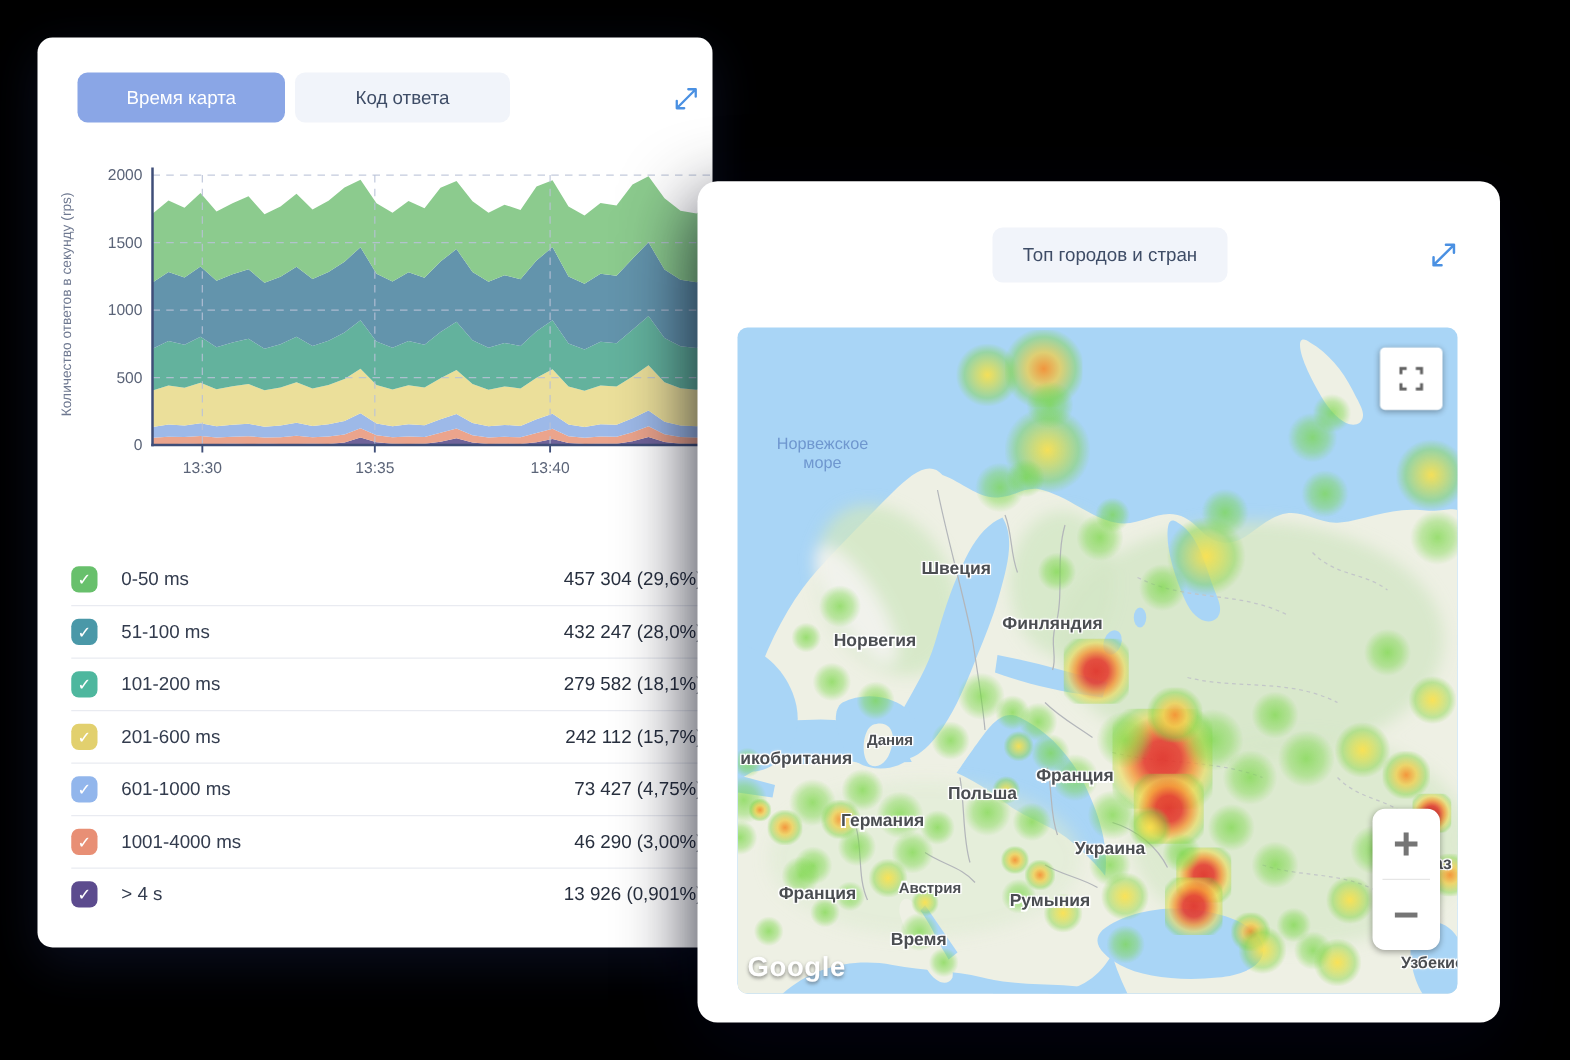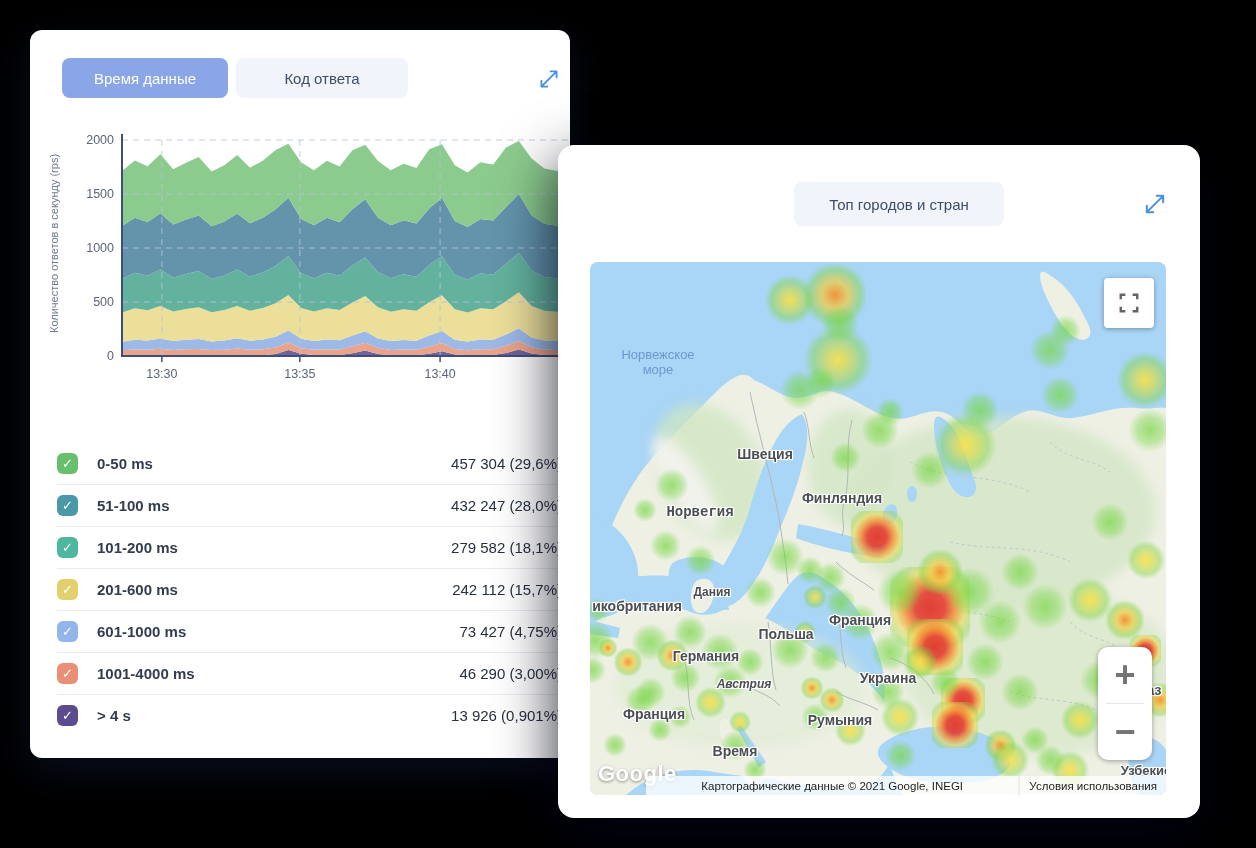--- a/index.html
+++ b/index.html
@@ -14,21 +14,21 @@
        font-family:inherit;cursor:pointer;}
   .tab.sel{background:#8aa6e6;color:#fff;}
   .tab.unsel{background:#f1f4fa;color:#3e4c66;}
   .expand{position:absolute;cursor:pointer;}
   
   #legend{position:absolute;left:27px;right:0;top:413px;}
   .lrow{display:flex;align-items:center;height:41px;padding:0 8px 0 0;}
   .lrow:not(:last-child){border-bottom:1px solid #e9ebf1;}
   .cb{width:21px;height:21px;border-radius:6px;color:#fff;font-size:13px;
       display:flex;align-items:center;justify-content:center;flex:0 0 auto;cursor:pointer;}
-  .llabel{margin-left:19px;font-size:15px;color:#333c4e;font-weight:bold;}
+  .llabel{margin-left:19px;font-size:15px;color:#333c4e;}
   .lvalue{margin-left:auto;font-size:15px;color:#28303f;white-space:nowrap;}
   .ytitle{position:absolute;left:18px;top:100px;height:226px;writing-mode:vertical-rl;
           transform:rotate(180deg);font-size:11px;color:#6e7890;text-align:center;}
   #chart-svg{position:absolute;left:0;top:100px;}
   
   .map{position:absolute;left:32px;top:117px;width:576px;height:533px;border-radius:8px;
        overflow:hidden;background:#a9d5f6;}
   .map svg.base{position:absolute;left:0;top:0;}
   .hb{position:absolute;pointer-events:none;}
   .hb0{background:radial-gradient(circle,rgba(118,214,66,.70) 0%,rgba(118,214,66,.40) 42%,rgba(118,214,66,0) 70%);}
@@ -54,21 +54,21 @@
           font-size:11.5px;color:#1d1d1d;}
   .attrib .a1{flex:1;background:rgba(255,255,255,.78);display:flex;align-items:center;
               justify-content:center;}
   .attrib .a2{background:rgba(255,255,255,.78);display:flex;align-items:center;
               padding:0 9px;margin-left:2px;cursor:pointer;}
 </style>
 </head>
 <body>
 
 <div class="card card-left">
-  <button class="tab sel" style="left:32px;top:28px;width:166px;height:40px;">Время данные</button>
+  <button class="tab sel" style="left:32px;top:28px;width:166px;height:40px;">Время карта</button>
   <button class="tab unsel" style="left:206px;top:28px;width:172px;height:40px;">Код ответа</button>
   <div class="expand" style="left:506px;top:36px;width:26px;height:26px;">
     <svg width="26" height="26" viewBox="0 0 24 24" fill="none" stroke="#4a90e2" stroke-width="1.7" stroke-linecap="round" stroke-linejoin="round">
       <path d="M5 19 L19 5 M19 5 h-5.5 M19 5 v5.5 M5 19 h5.5 M5 19 v-5.5"></path>
     </svg>
   </div>
   <div class="ytitle">Количество ответов в секунду (rps)</div>
   <svg id="chart-svg" width="540" height="280">
       <polygon points="92,225.136 104.8,225.352 117.6,225.028 130.4,225.244 143.2,225.136 156,224.92 168.8,225.244 181.6,225.028 194.4,225.136 207.2,225.244 220,225.028 232.8,225.136 245.6,224.056 258.4,220.06 271.2,223.84 284,225.028 296.8,225.136 309.6,224.92 322.4,223.3 335.2,220.6 348,224.056 360.8,225.136 373.6,225.028 386.4,225.244 399.2,223.84 412,221.14 424.8,224.38 437.6,225.136 450.4,225.028 463.2,224.92 476,222.976 488.8,219.52 501.6,223.624 514.4,224.92 527.2,225.136 540,225.028 540,226 527.2,226 514.4,226 501.6,226 488.8,226 476,226 463.2,226 450.4,226 437.6,226 424.8,226 412,226 399.2,226 386.4,226 373.6,226 360.8,226 348,226 335.2,226 322.4,226 309.6,226 296.8,226 284,226 271.2,226 258.4,226 245.6,226 232.8,226 220,226 207.2,226 194.4,226 181.6,226 168.8,226 156,226 143.2,226 130.4,226 117.6,226 104.8,226 92,226" fill="#6f6399"></polygon>
       <polygon points="92,220.276 104.8,219.412 117.6,219.628 130.4,218.764 143.2,219.952 156,219.304 168.8,218.98 181.6,220.06 194.4,219.736 207.2,218.548 220,219.844 232.8,219.196 245.6,217.576 258.4,212.5 271.2,218.224 284,219.844 296.8,219.196 309.6,219.52 322.4,216.28 335.2,212.824 348,218.116 360.8,219.952 373.6,219.412 386.4,219.844 399.2,216.496 412,213.04 424.8,218.98 437.6,220.168 450.4,219.196 463.2,219.304 476,215.848 488.8,211.096 501.6,217.36 514.4,219.52 527.2,219.952 540,219.088 540,225.028 527.2,225.136 514.4,224.92 501.6,223.624 488.8,219.52 476,222.976 463.2,224.92 450.4,225.028 437.6,225.136 424.8,224.38 412,221.14 399.2,223.84 386.4,225.244 373.6,225.028 360.8,225.136 348,224.056 335.2,220.6 322.4,223.3 309.6,224.92 296.8,225.136 284,225.028 271.2,223.84 258.4,220.06 245.6,224.056 232.8,225.136 220,225.028 207.2,225.244 194.4,225.136 181.6,225.028 168.8,225.244 156,224.92 143.2,225.136 130.4,225.244 117.6,225.028 104.8,225.352 92,225.136" fill="#eba48c"></polygon>
@@ -131,21 +131,21 @@
       </div>
       <div class="lrow">
         <span class="cb" style="background: rgb(92, 75, 142);">✓</span>
         <span class="llabel">&gt; 4 s</span>
         <span class="lvalue">13 926 (0,901%)</span>
       </div>
     </div>
 </div>
 
 <div class="card card-right">
-  <button class="tab unsel" style="left:236px;top:37px;width:210px;height:44px;">Топ городов и стран</button>
+  <button class="tab unsel" style="left:236px;top:37px;width:188px;height:44px;">Топ городов и стран</button>
   <div class="expand" style="left:583px;top:45px;width:28px;height:28px;">
     <svg width="28" height="28" viewBox="0 0 24 24" fill="none" stroke="#4a90e2" stroke-width="1.7" stroke-linecap="round" stroke-linejoin="round">
       <path d="M5 19 L19 5 M19 5 h-5.5 M19 5 v5.5 M5 19 h5.5 M5 19 v-5.5"></path>
     </svg>
   </div>
 
   <div class="map">
     <svg class="base" width="576" height="533" viewBox="0 0 576 533">
       <defs>
           <filter id="soft" x="-30%" y="-30%" width="160%" height="160%">
@@ -315,47 +315,43 @@
         <div class="hb hb1" style="left: 401.4px; top: 479.4px; width: 37.2px; height: 37.2px;"></div>
         <div class="hb hb0" style="left: 431.05px; top: 464.05px; width: 27.9px; height: 27.9px;"></div>
         <div class="hb hb1" style="left: 461.4px; top: 489.4px; width: 37.2px; height: 37.2px;"></div>
         <div class="hb hb0" style="left: 411.4px; top: 411.4px; width: 37.2px; height: 37.2px;"></div>
         <div class="hb hb0" style="left: 376.4px; top: 381.4px; width: 37.2px; height: 37.2px;"></div>
         <div class="hb hb0" style="left: 339.5px; top: 404.5px; width: 31px; height: 31px;"></div>
         <div class="hb hb1" style="left: 312.95px; top: 382.95px; width: 34.1px; height: 34.1px;"></div>
       </div>
     <div id="map-labels">
         <div class="maplabel" style="left: 175px; top: 192px; font-size: 14px;">Швеция</div>
-        <div class="maplabel" style="left: 110px; top: 250px; font-size: 14px; font-family: Liberation Mono, monospace;">Норвегия</div>
+        <div class="maplabel" style="left: 110px; top: 250px; font-size: 14px;">Норвегия</div>
         <div class="maplabel" style="left: 252px; top: 236px; font-size: 14px;">Финляндия</div>
         <div class="maplabel" style="left: 122px; top: 330px; font-size: 12px;">Дания</div>
         <div class="maplabel" style="left: 47px; top: 344px; font-size: 14px;">икобритания</div>
         <div class="maplabel" style="left: 270px; top: 358px; font-size: 14px;">Франция</div>
         <div class="maplabel" style="left: 196px; top: 372px; font-size: 14px;">Польша</div>
         <div class="maplabel" style="left: 116px; top: 394px; font-size: 14px;">Германия</div>
         <div class="maplabel" style="left: 298px; top: 416px; font-size: 14px;">Украина</div>
-        <div class="maplabel" style="left: 154px; top: 422px; font-size: 12px; font-style: italic;">Австрия</div>
+        <div class="maplabel" style="left: 154px; top: 448px; font-size: 12px;">Австрия</div>
         <div class="maplabel" style="left: 64px; top: 452px; font-size: 14px;">Франция</div>
         <div class="maplabel" style="left: 250px; top: 458px; font-size: 14px;">Румыния</div>
         <div class="maplabel" style="left: 145px; top: 489px; font-size: 14px;">Время</div>
         <div class="maplabel" style="left: 556px; top: 508px; font-size: 13px;">Узбекис</div>
         <div class="maplabel" style="left: 564px; top: 428px; font-size: 14px;">аз</div>
       </div>
     <div class="sealabel" style="left:68px;top:100px;">Норвежское
 море</div>
 
     <div class="gm-btn fullscreen">
       <svg width="22" height="22" viewBox="0 0 24 24" fill="none" stroke="#636363" stroke-width="2.6">
         <path d="M3 8 V3 H8 M16 3 H21 V8 M21 16 V21 H16 M8 21 H3 V16"></path>
       </svg>
     </div>
     <div class="zoomctrl">
       <div class="zbtn">+</div>
       <div class="zdivider"></div>
       <div class="zbtn">−</div>
     </div>
     <div class="glogo">Google</div>
-    <div class="attrib">
-      <div class="a1">Картографические данные © 2021 Google, INEGI</div>
-      <div class="a2">Условия использования</div>
-    </div>
   </div>
 </div>
 
 </body></html>

